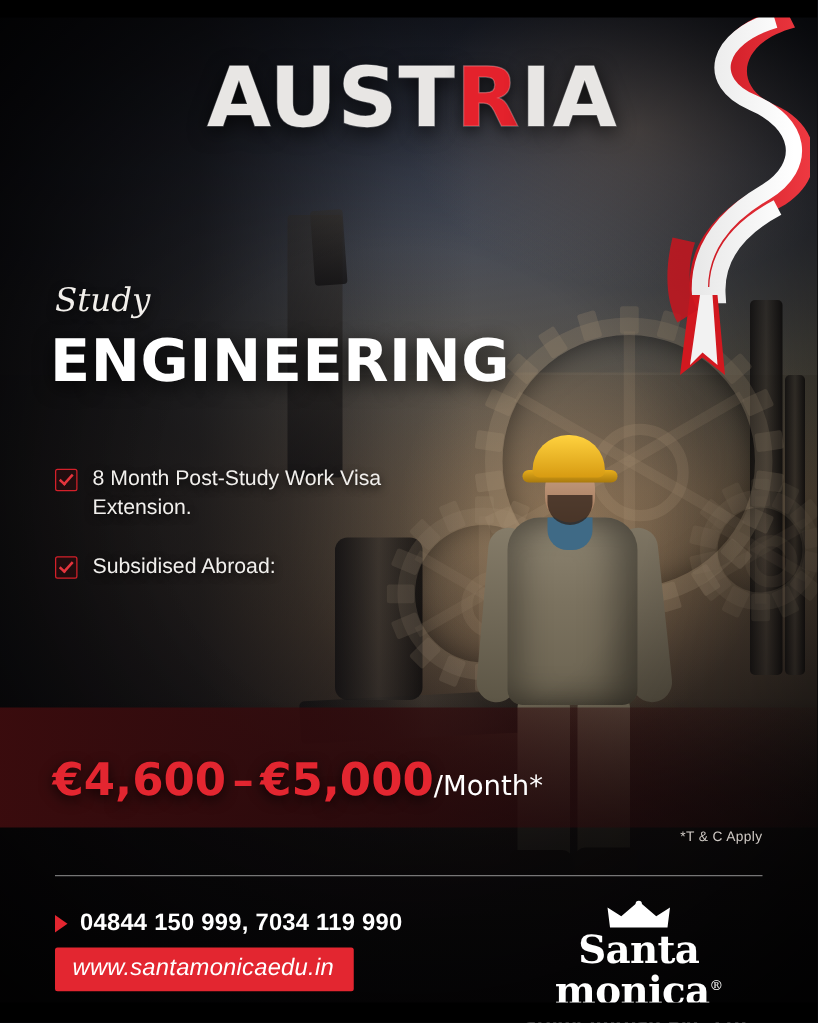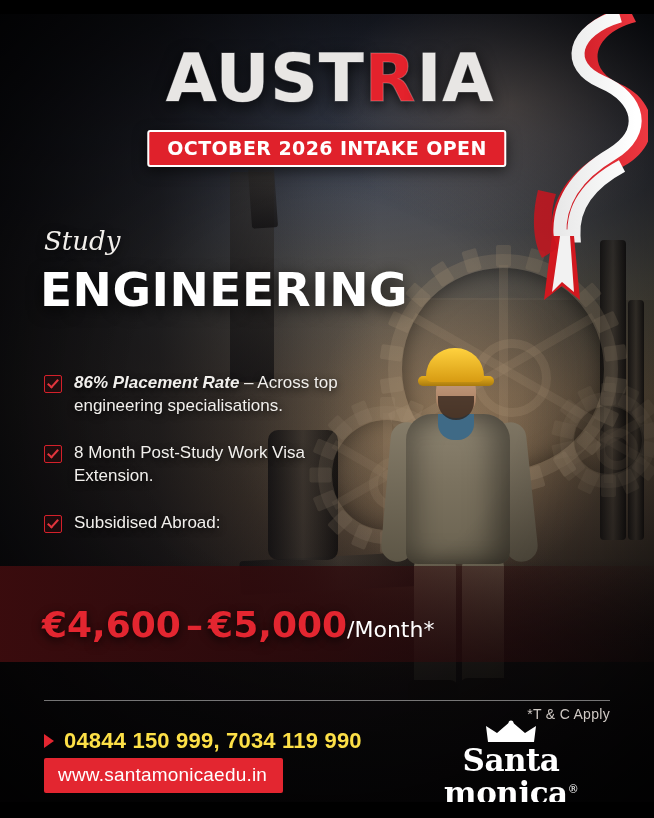--- a/index.html
+++ b/index.html
@@ -281,49 +281,49 @@
     text-shadow: 0 3px 10px rgba(0,0,0,0.7);
   }
   .paid-amount .dash { color: #e32630; font-weight: 700; font-size: 34px; }
   .paid-amount .per {
     color: #ffffff;
     font-size: 22px;
     font-weight: 400;
   }
 
   .tc {
-    position: absolute; right: 44px; top: 706px;
-    color: #cfc9c4; font-size: 14px; letter-spacing: 0.3px;
+    position: absolute; right: 44px; top: 664px;
+    color: #cfc9c4; font-size: 11px; letter-spacing: 0.3px;
   }
 
   .divider {
     position: absolute; left: 44px; right: 44px; top: 700px;
     height: 1px; background: rgba(255,255,255,0.45);
   }
 
   .phone-row { position: absolute; left: 44px; top: 728px; display: flex; align-items: center; }
   .tri {
     width: 0; height: 0;
     border-left: 10px solid #e32630;
     border-top: 7px solid transparent;
     border-bottom: 7px solid transparent;
     margin-right: 10px;
   }
   .phone-text {
-    color: #fde047; font-size: 22px; font-weight: 700; letter-spacing: 0.2px;
+    color: #ffffff; font-size: 19px; font-weight: 700; letter-spacing: 0.2px;
   }
 
   .web-band {
     position: absolute; left: 44px; top: 758px;
     background: #e32630;
     padding: 6px 16px 7px 14px;
     border-radius: 2px;
   }
   .web-band span {
-    color: #ffffff; font-size: 19px; letter-spacing: 0.2px;
+    color: #ffffff; font-size: 19px; letter-spacing: 0.2px; font-style: italic;
   }
 
   .logo { position: absolute; right: 38px; top: 718px; width: 210px; text-align: center; }
   .logo-crown { height: 26px; display: flex; justify-content: center; align-items: flex-end; }
   .logo-name {
     color: #ffffff;
     font-family: "DejaVu Serif", serif;
     font-weight: 700;
     font-size: 31px;
     letter-spacing: -0.5px;
@@ -490,32 +490,27 @@
       <path d="M74 236 L 96 236 L 102 300 L 84 286 L 66 300 Z" fill="#d2181f"></path>
       <path d="M82 236 L 92 236 L 96 292 L 84 282 L 74 292 Z" fill="#f2f2f2"></path>
       <path d="M60 190 C 54 214, 54 240, 64 258 L 80 248 C 72 232, 72 212, 78 194 Z" fill="#c8151f" opacity="0.85"></path>
     </svg>
   </div>
 
   <div class="content">
 
     <div class="austria-title">AUST<span class="red">R</span>IA</div>
 
-    <div class="intake-badge">OCTOBER 2026 INTAKE OPEN</div>
 
     <div class="study-word">Study</div>
     <div class="engineering">ENGINEERING</div>
 
 
     <div class="bullets">
 
-      <div class="bullet">
-        <span class="check"></span>
-        <p><span class="em">86% Placement Rate</span><span> – Across top engineering specialisations.</span></p>
-      </div>
 
       <div class="bullet">
         <span class="check"></span>
         <p><span>8 Month Post-Study Work Visa Extension.</span></p>
       </div>
 
       <div class="bullet">
         <span class="check"></span>
         <p><span>Subsidised Abroad:</span><br>
            </p>

